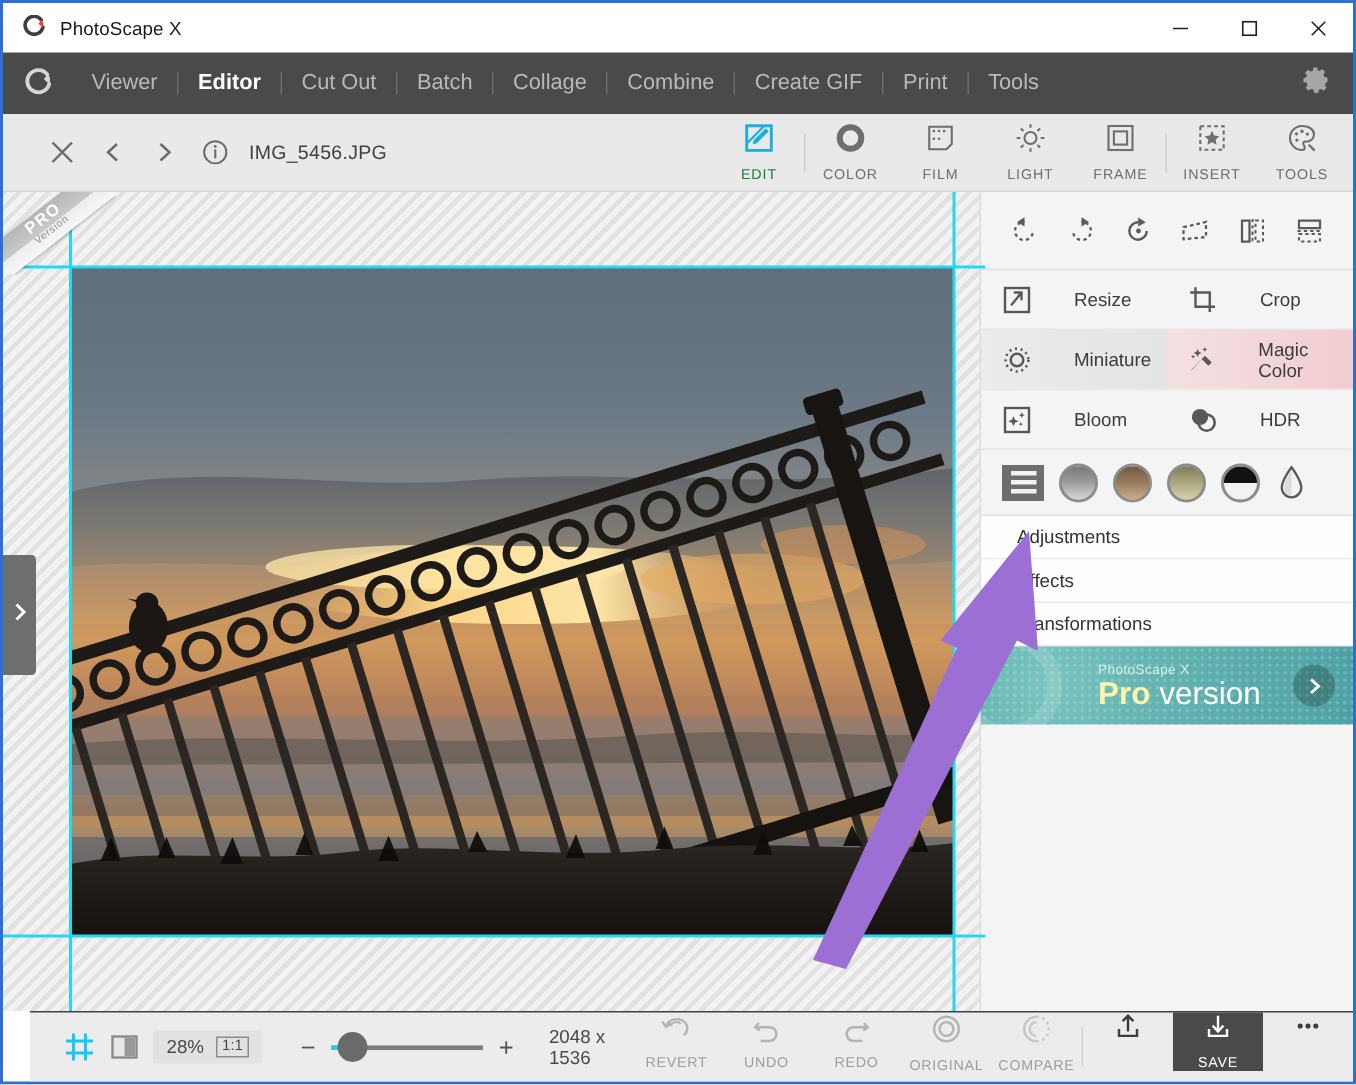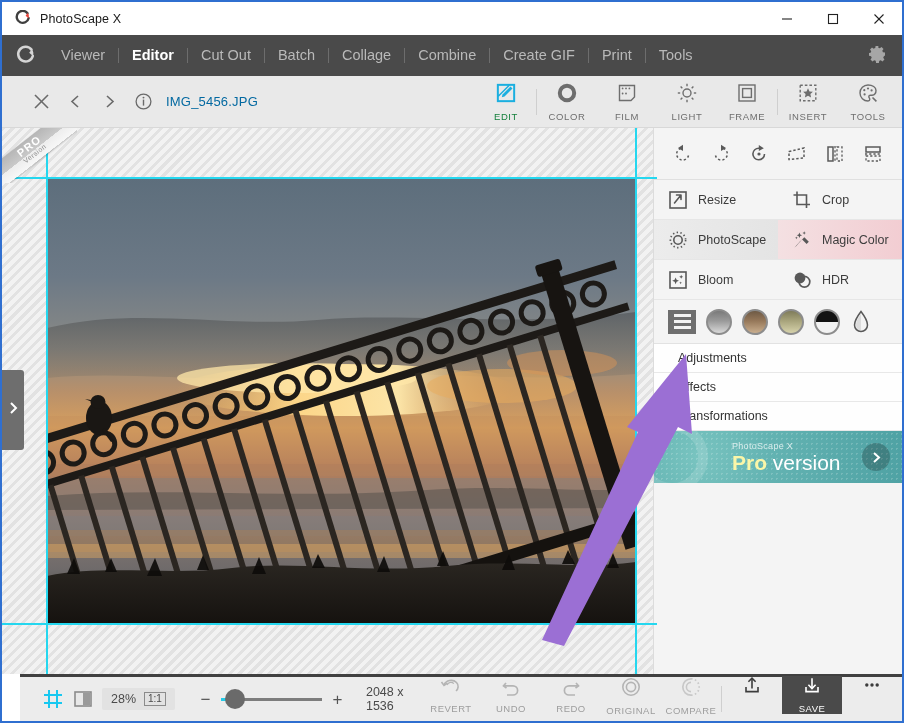--- a/index.html
+++ b/index.html
@@ -51,21 +51,21 @@
 
   
   .subbar {
     position: absolute; top: 74px; left: 0; right: 0; height: 52px;
     background: #e9e9e9;
     display: flex; align-items: center;
     border-bottom: 1px solid #d8d8d8;
   }
   .subbar-left { display: flex; align-items: center; gap: 0px; padding-left: 22px; flex: 1; }
   .sb-icon { width: 34px; height: 34px; display: flex; align-items: center; justify-content: center; color: #6a6a6a; }
-  .filename { font-size: 13px; color: #0369a1; margin-left: 6px; letter-spacing: .2px; }
+  .filename { font-size: 13px; color: #404040; margin-left: 6px; letter-spacing: .2px; }
 
   .subbar-right { display: flex; align-items: stretch; height: 52px; padding-right: 4px; }
   .tool-tab {
     width: 60px; display: flex; flex-direction: column; align-items: center; justify-content: center;
     gap: 3px; color: #6e6e6e;
   }
   .tool-tab .tt-label { font-size: 9.5px; letter-spacing: .6px; }
   .tool-tab.active { color: #15803d; }
   .tab-sep { width: 1px; height: 26px; background: #cfcfcf; align-self: center; }
 
@@ -118,21 +118,21 @@
   }
   .rotate-row {
     height: 52px; display: flex; align-items: center; justify-content: space-around;
     padding: 0 10px; border-bottom: 1px solid #e0e0e0; background: #f4f4f4;
   }
   .rot-btn { width: 30px; height: 30px; display:flex; align-items:center; justify-content:center; color:#5a5a5a; }
 
   .tool-grid { background: #f4f4f4; }
   .tg-row { display: flex; height: 40px; border-bottom: 1px solid #e6e6e6; }
   .tg-cell {
-    flex: 1; display: flex; align-items: center; gap: 9px; padding-left: 13px;
+    flex: 1; display: flex; align-items: center; gap: 27px; padding-left: 13px;
     font-size: 12.5px; color: #3c3c3c;
   }
   .tg-cell .ic { width: 22px; height: 22px; display:flex; align-items:center; justify-content:center; color:#585858; }
   .tg-cell.hl-gray { background: linear-gradient(90deg,#ececec 0%,#e4e4e4 100%); }
   .tg-cell.hl-pink { background: linear-gradient(90deg,#f4e0e2 0%,#f2cdd2 100%); }
 
   .filter-row {
     height: 44px; display: flex; align-items: center; gap: 10px;
     padding: 0 10px 0 14px; background: #f4f4f4; border-bottom: 1px solid #e2e2e2;
   }
@@ -179,21 +179,21 @@
   .pro-banner .chev {
     position: absolute; right: 12px; top: 50%; transform: translateY(-50%);
     width: 28px; height: 28px; border-radius: 50%; background: rgba(0,0,0,.22);
     display: flex; align-items: center; justify-content: center; color: #fff; font-size: 15px;
   }
   .panel-fill { flex: 1; background: #f4f4f4; }
 
   
   .bottombar {
     position: absolute; left: 0; right: 0; bottom: 0; height: 47px;
-    background: #ececec; border-top: 3px solid #404040;
+    background: #ececec; border-top: 1px solid #404040;
     display: flex; align-items: center; margin-left: 18px;
   }
   .bb-left { display: flex; align-items: center; gap: 8px; padding-left: 22px; }
   .bb-ic { width: 26px; height: 26px; display:flex; align-items:center; justify-content:center; }
   .zoom-pill {
     display: flex; align-items: center; gap: 8px; background: #e2e2e2;
     padding: 4px 9px; border-radius: 2px;
   }
   .zoom-pct { font-size: 12.5px; color: #4a4a4a; }
   .zoom-11 {
@@ -641,21 +641,21 @@
         </div>
       </div>
       <div class="tg-row">
         <div class="tg-cell hl-gray">
           <span class="ic">
             <svg width="20" height="20" viewBox="0 0 20 20" fill="none" stroke="#585858">
               <circle cx="10" cy="10" r="4.2" stroke-width="1.6"></circle>
               <circle cx="10" cy="10" r="7.6" stroke-width="1.7" stroke-dasharray="1.4 2.4"></circle>
             </svg>
           </span>
-          <span>PhotoScape</span>
+          <span>Miniature</span>
         </div>
         <div class="tg-cell hl-pink">
           <span class="ic">
             <svg width="20" height="20" viewBox="0 0 20 20" fill="#585858">
               <path d="M12.3 7.2 L16.8 11.7 L14.6 13.9 L10.1 9.4 Z"></path>
               <path d="M11.4 8.1 L9.2 10.3 L5 15 L2.8 17.2 L5 15 L9.2 10.3 Z"></path>
               <path d="M10.3 9.2 L8.2 11.3 L2.5 17.5 L4.3 16 Z"></path>
               <path d="M7.4 2.6 l.8 1.9 1.9.8 -1.9.8 -.8 1.9 -.8-1.9 -1.9-.8 1.9-.8z"></path>
               <path d="M12.2 1.3 l.5 1.2 1.2.5 -1.2.5 -.5 1.2 -.5-1.2 -1.2-.5 1.2-.5z"></path>
               <path d="M4.4 6.4 l.4 1 1 .4 -1 .4 -.4 1 -.4-1 -1-.4 1-.4z"></path>

